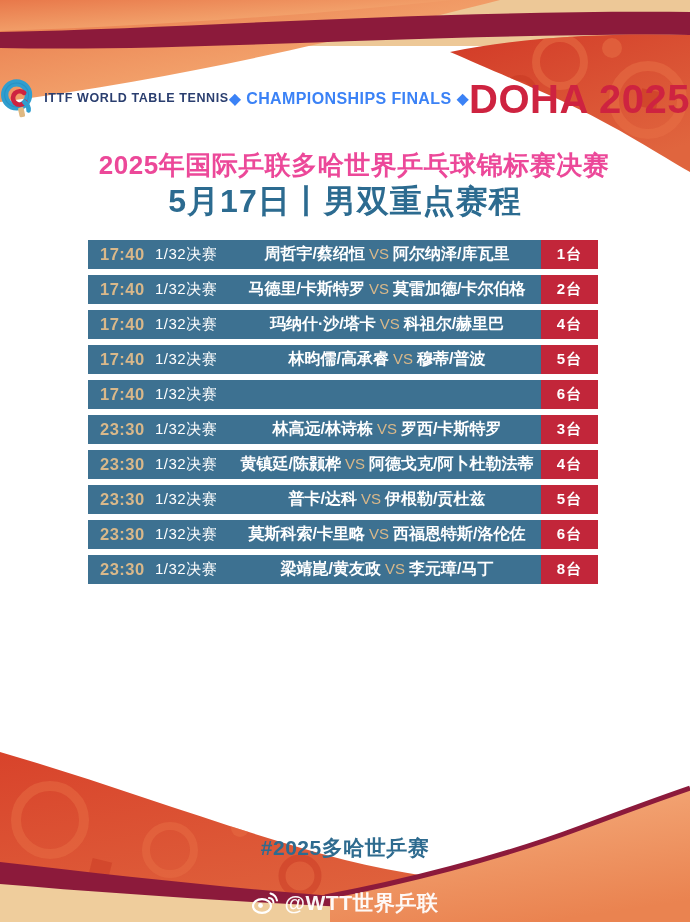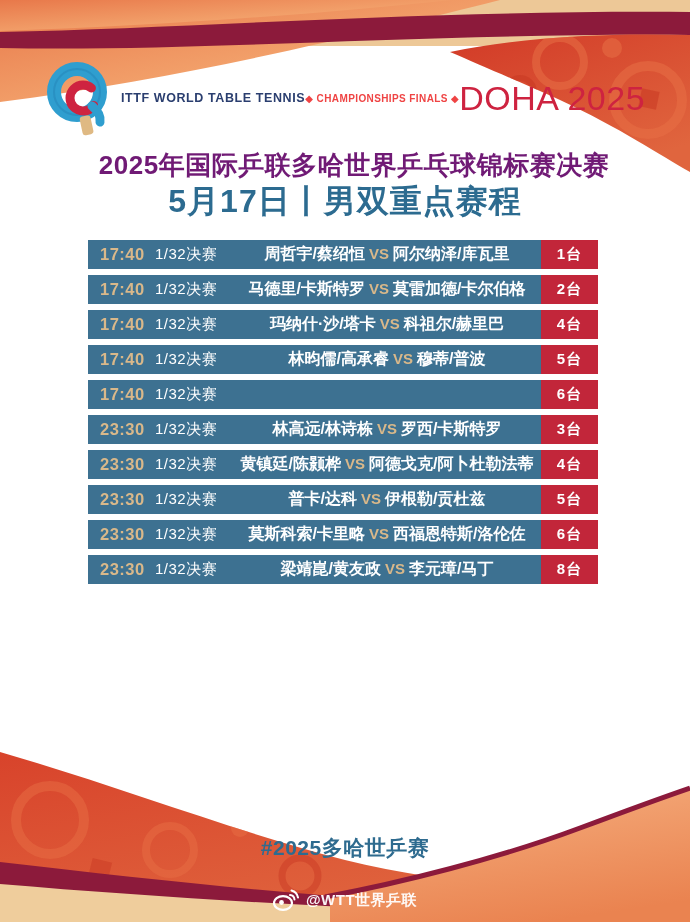--- a/index.html
+++ b/index.html
@@ -12,26 +12,26 @@
   .bg-top{ position:absolute; top:0; left:0; }
   .bg-bottom{ position:absolute; bottom:0; left:0; }
 
   
   .header{
     position:absolute; top:56px; left:0; width:100%;
     display:flex; justify-content:center; align-items:center; gap:10px;
   }
   .logo-text{ display:flex; flex-direction:row; align-items:center; }
   .logo-line1{ font-size:12.5px; font-weight:bold; color:#2A3E6F; letter-spacing:.6px; white-space:nowrap; }
-  .logo-line2{ font-size:10px; font-weight:bold; color:#ef4444; letter-spacing:.4px; margin-top:1px; white-space:nowrap; }
-  .logo-line3{ font-size:34px; font-weight:400; color:#CE2340; letter-spacing:.5px; line-height:1.05; margin-top:1px; white-space:nowrap; }
+  .logo-line2{ font-size:16px; font-weight:bold; color:#3b82f6; letter-spacing:.4px; margin-top:1px; white-space:nowrap; }
+  .logo-line3{ font-size:40px; font-weight:700; color:#CE2340; letter-spacing:.5px; line-height:1.05; margin-top:1px; white-space:nowrap; }
 
   .title-red{
     position:absolute; top:148px; left:0; width:100%; text-align:center;
-    font-size:26px; font-weight:bold; color:#701a75; letter-spacing:.5px; white-space:nowrap;padding-left:18px;
+    font-size:26px; font-weight:bold; color:#ec4899; letter-spacing:.5px; white-space:nowrap;padding-left:18px;
   }
   .title-blue{
     position:absolute; top:180px; left:0; width:100%; text-align:center;
     font-size:32px; font-weight:bold; color:#2C6B90; letter-spacing:1px; white-space:nowrap;
   }
 
   
   .table{ position:absolute; top:240px; left:88px; width:514px; }
   .row{ display:flex; height:29px; margin-bottom:6px; }
   .cell-main{
@@ -39,30 +39,30 @@
     padding-left:12px;
   }
   .cell-table{
     width:57px; margin-left:0; background:#C2263A; color:#ffffff;
     font-size:15px; font-weight:bold; display:flex; align-items:center; justify-content:center;
     letter-spacing:1px;
   }
   .t{ width:55px; color:#D9B88A; font-size:16.5px; font-weight:bold; letter-spacing:.5px; }
   .r{ width:84px; color:#ffffff; font-size:15px; letter-spacing:.5px; }
   .m{ flex:1; text-align:center; color:#ffffff; font-size:16px; font-weight:bold; white-space:nowrap; padding-right:6px; }
-  .m .vs{ color:#D9B88A; font-weight:bold; padding:0 4px; font-size:15px; }
+  .m .vs{ color:#D9B88A; font-weight:normal; padding:0 4px; font-size:15px; }
 
   .hashtag{
     position:absolute; top:834px; left:0; width:100%; text-align:center;
     font-size:21px; font-weight:bold; color:#2E6B8F; letter-spacing:.5px;
   }
   .watermark{
     position:absolute; top:889px; left:0; width:100%;
     display:flex; justify-content:center; align-items:center; gap:7px;
-    color:rgba(255,255,255,.95); font-size:15px; font-weight:bold; letter-spacing:.5px;
+    color:rgba(255,255,255,.95); font-size:21px; font-weight:bold; letter-spacing:.5px;
     z-index:5;
   }
 </style>
 </head>
 <body>
 
 <div class="page">
 
   <svg class="bg-top" width="690" height="235" viewBox="0 0 690 235">
     <defs>

